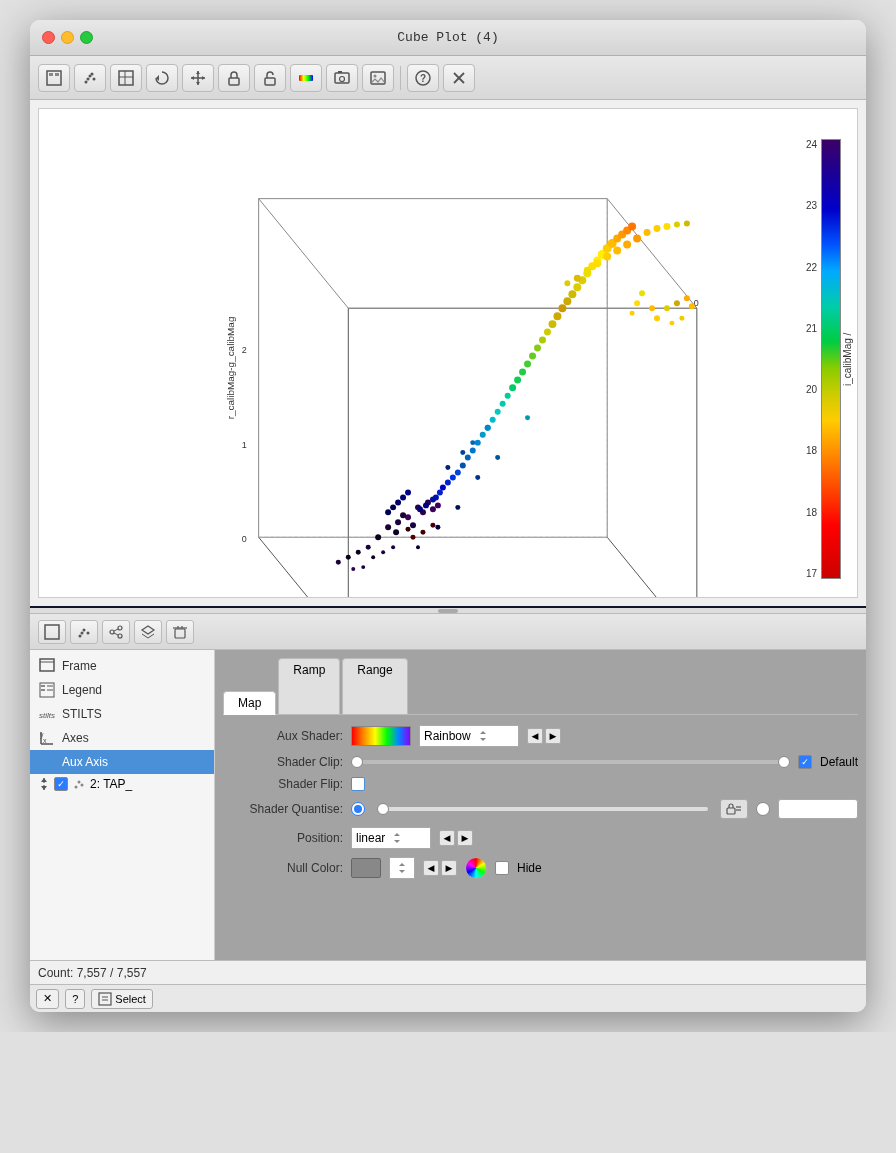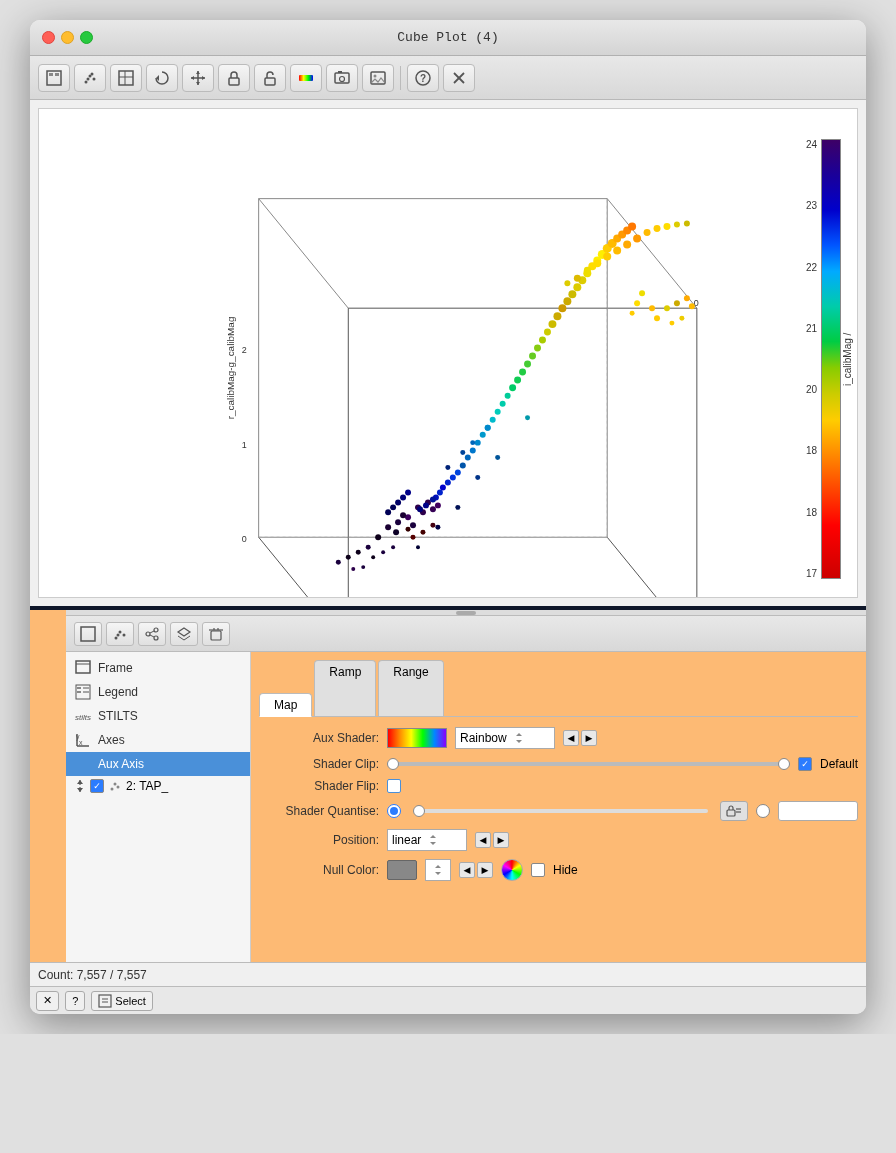--- a/index.html
+++ b/index.html
@@ -138,23 +138,22 @@
     .plot-canvas {
       position: absolute;
       left: 0; top: 0; right: 60px; bottom: 0;
     }
     
     .scatter-plot {
       width: 100%;
       height: 100%;
     }
     .controls-area {
-      border-top: 4px solid #0f172a;
-      background: #fdba74;
-      padding-left: 36px;
+      border-top: 2px solid #0f172a;
+      background: #a3a3a3;
     }
     .mini-toolbar {
       height: 36px;
       background: linear-gradient(to bottom, #e8e8e8, #d8d8d8);
       border-bottom: 1px solid #bbb;
       display: flex;
       align-items: center;
       padding: 0 8px;
       gap: 4px;
     }

